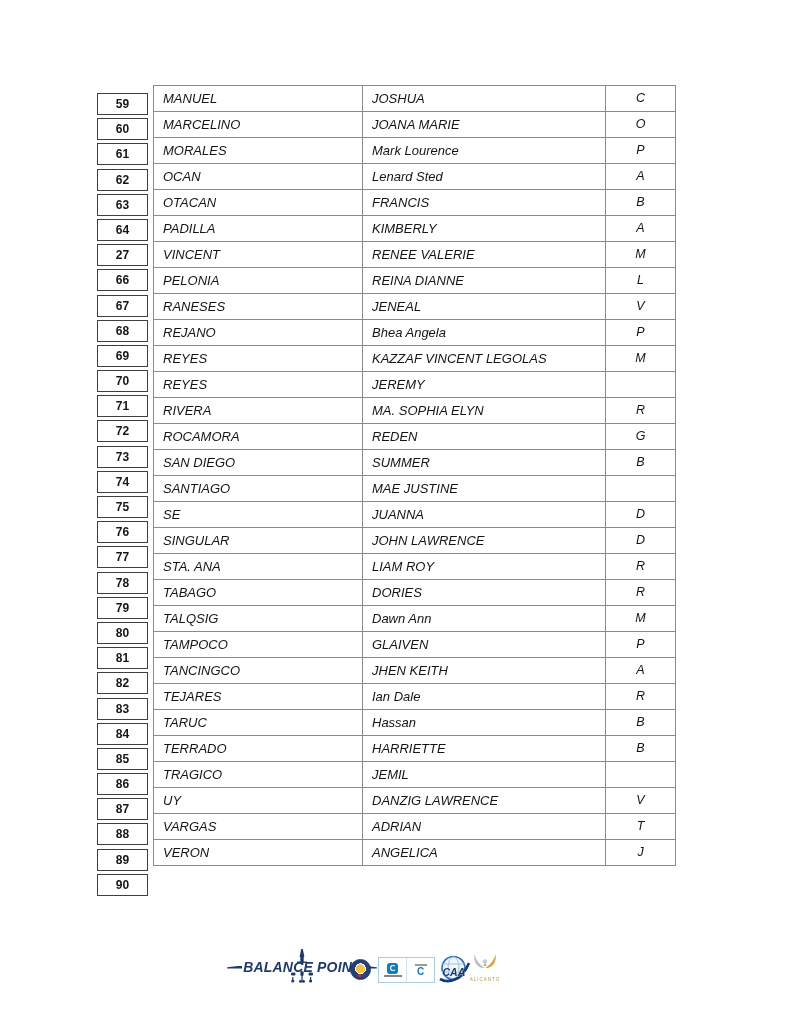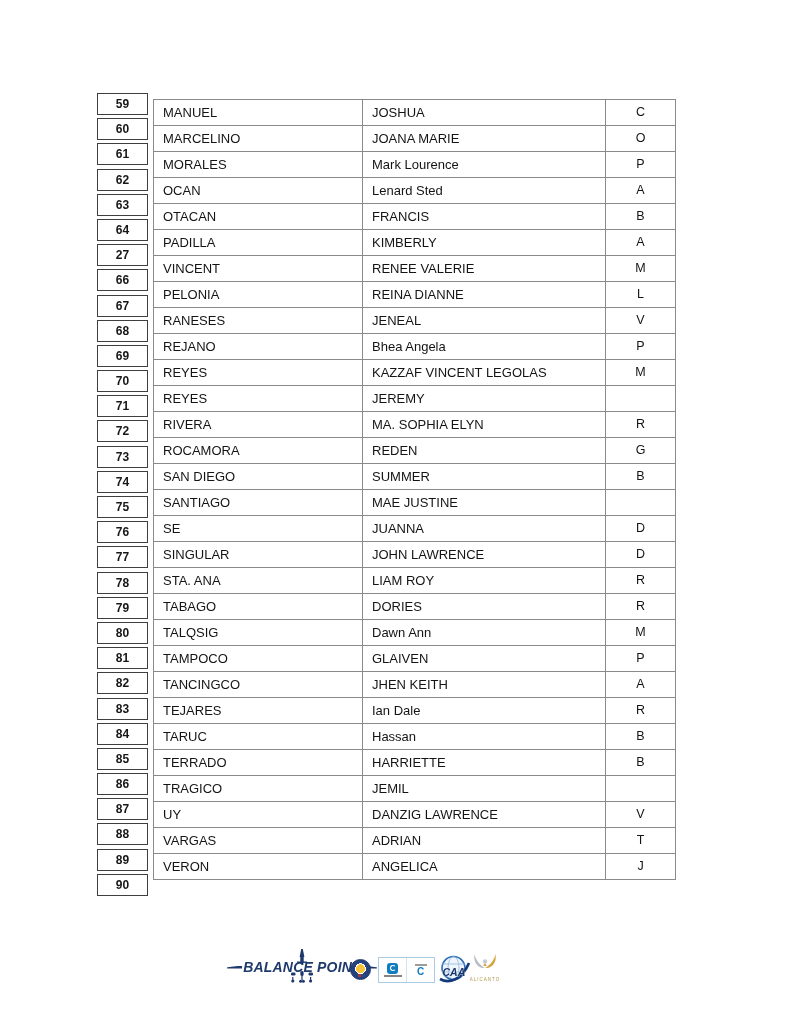--- a/index.html
+++ b/index.html
@@ -15,23 +15,24 @@
   }
   .numbox {
     box-sizing:border-box; height:22px; background:#fff;
     border:1.4px solid #3f3f3f;
     display:flex; align-items:center; justify-content:center;
     font-size:12px; font-weight:700; color:#161616;
   }
 
   
   table.roster {
-    position:absolute; left:153px; top:99px; width:522px;
+    position:absolute; left:153px; top:85px; width:522px;
     border-collapse:collapse; table-layout:fixed;
     border:1.5px solid #414141;
+    font-style:italic;
   }
   table.roster col.c-last  { width:209px; }
   table.roster col.c-first { width:243px; }
   table.roster col.c-mi    { width:70px;  }
   table.roster td {
     box-sizing:border-box; height:25.16px;
     border:1px solid #8a8a8a;
     font-size:13px; color:#141414;
     padding:0 2px 0 9px; white-space:nowrap; overflow:hidden;
     vertical-align:middle; line-height:25px;

